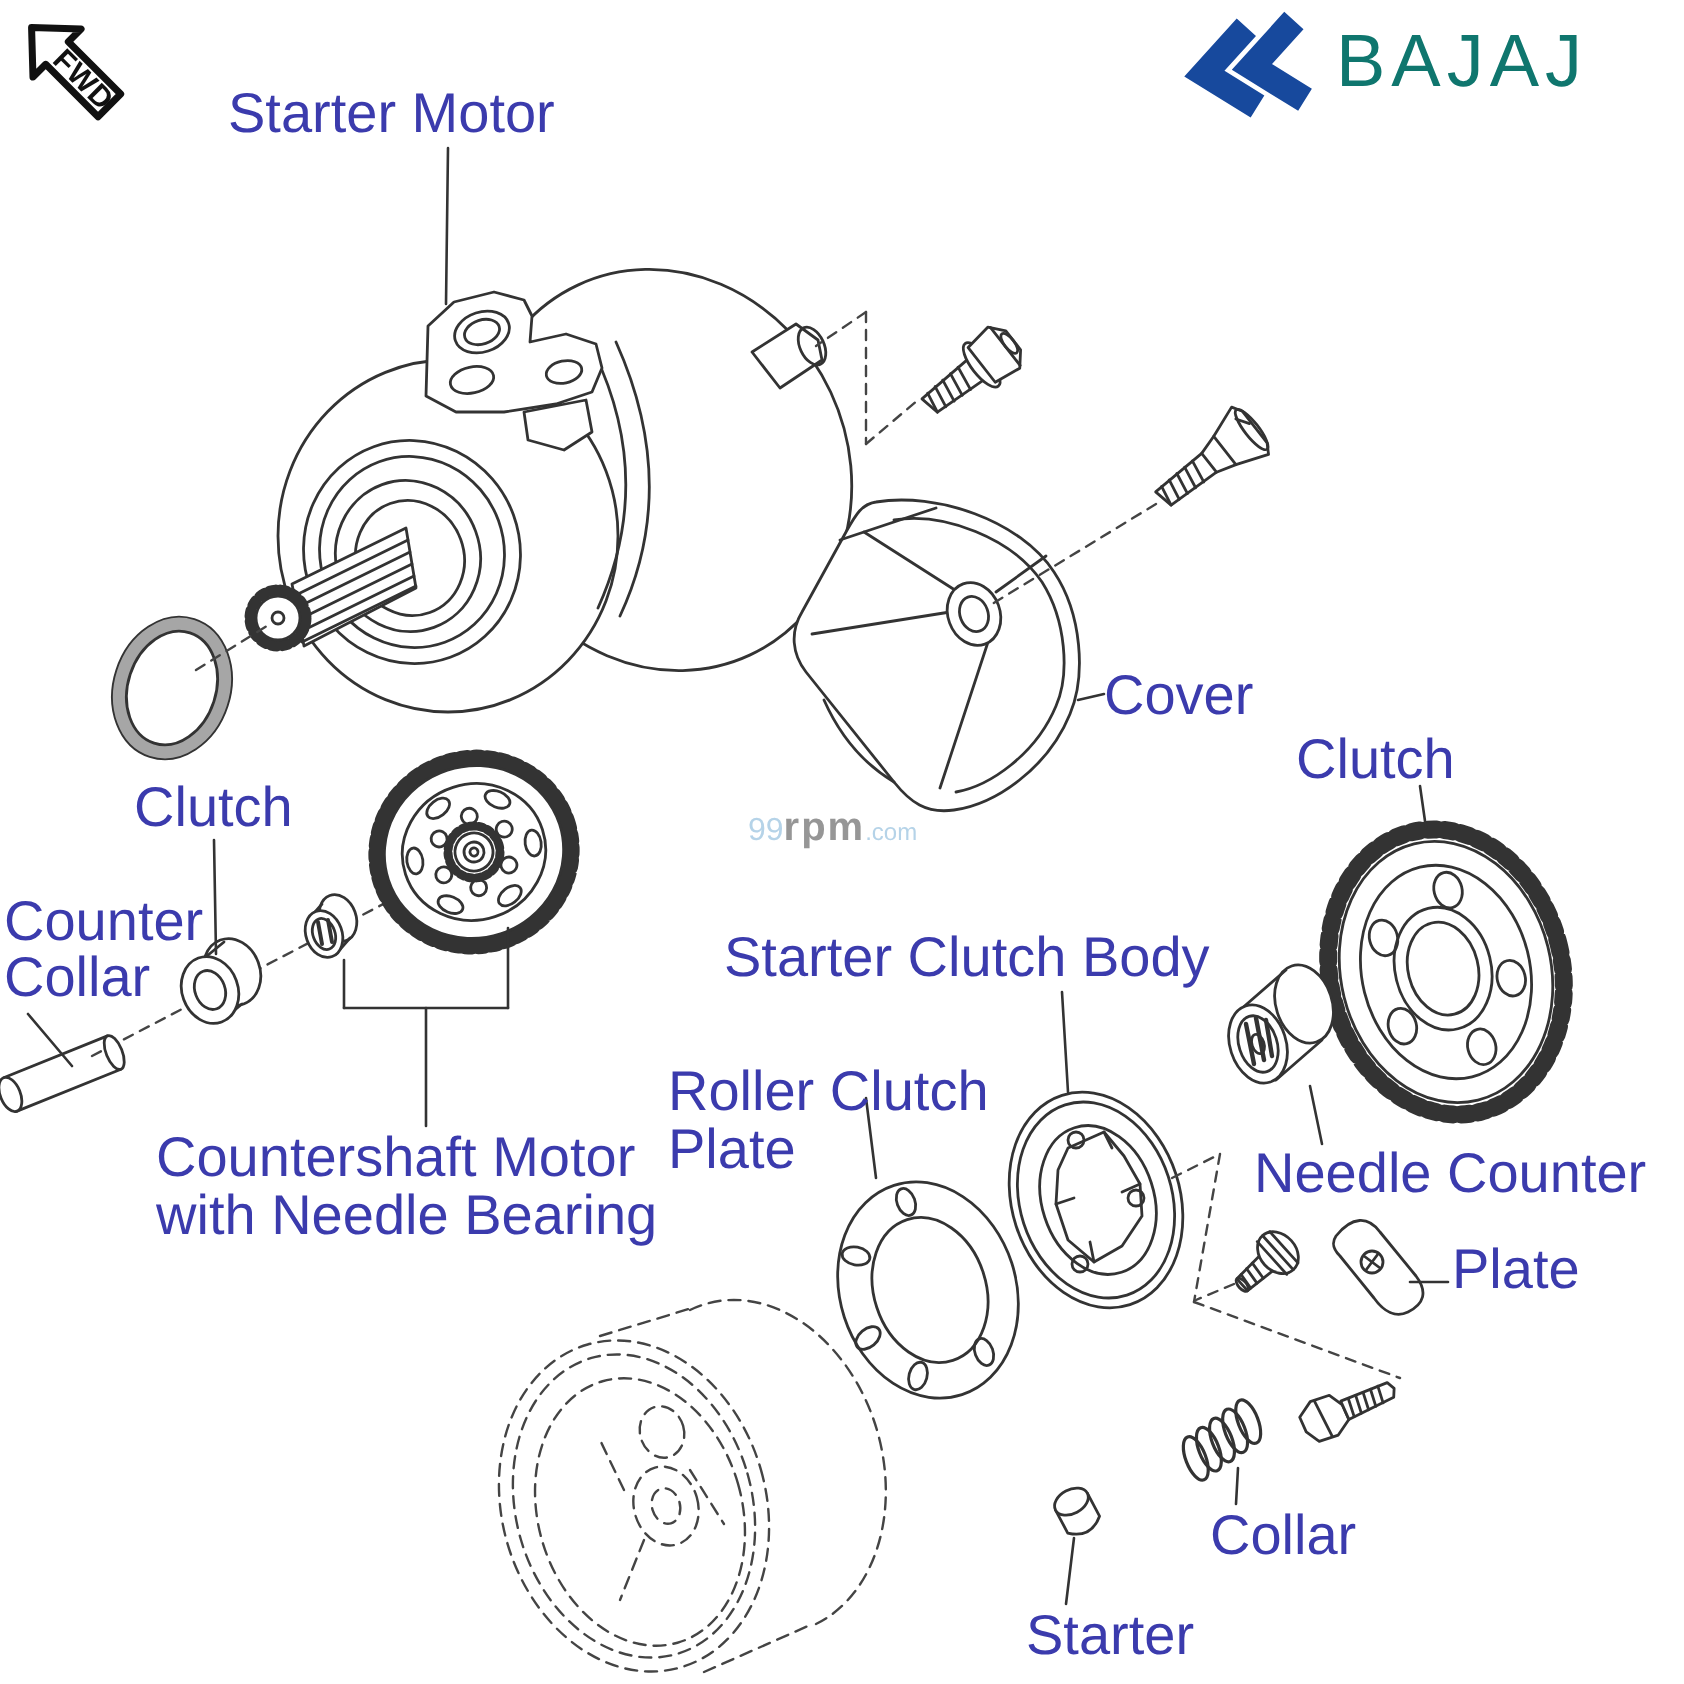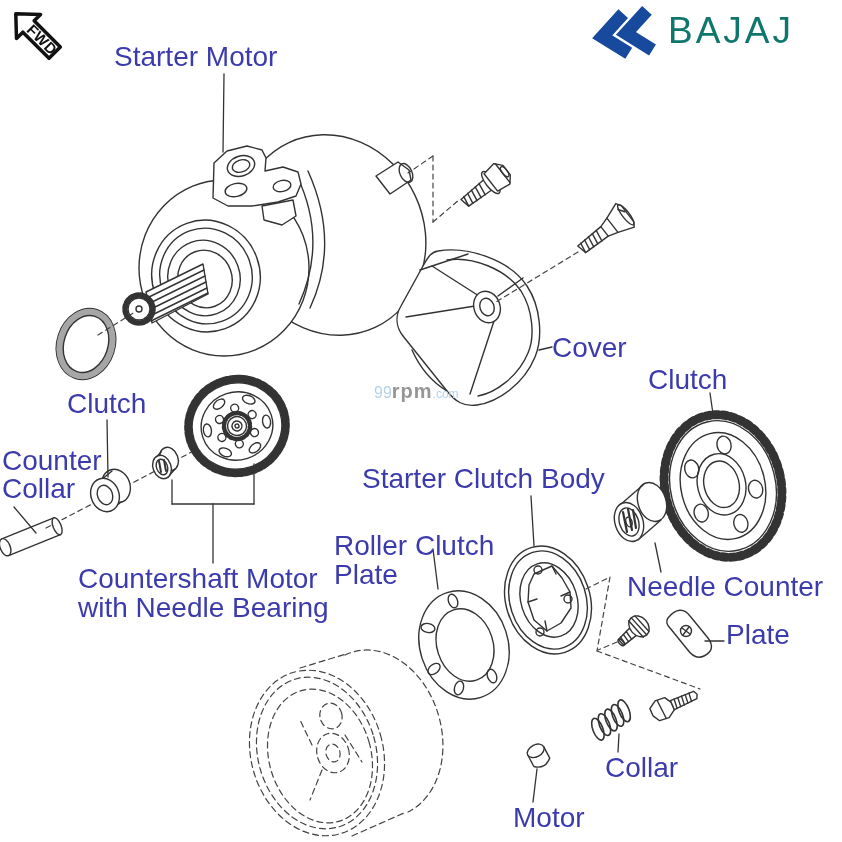--- a/index.html
+++ b/index.html
@@ -2,21 +2,21 @@
 <html><head>
 <meta charset="utf-8">
 <style>
   html,body{margin:0;padding:0;background:#fff;}
   #stage{position:relative;width:842px;height:842px;background:#fff;overflow:hidden;
          font-family:"Liberation Sans", sans-serif;}
   #art{position:absolute;left:0;top:0;}
   .lbl{position:absolute;font-size:28px;line-height:28px;color:#3b3bad;white-space:pre;}
   .brand-text{position:absolute;left:668px;top:10px;font-size:37px;font-weight:normal;
               letter-spacing:3px;color:#0f766e;}
-  .watermark{position:absolute;left:374px;top:380px;color:#b5d3e8;font-size:16px;}
+  .watermark{position:absolute;left:374px;top:403px;color:#b5d3e8;font-size:16px;}
   .watermark .wm-mid{color:#969696;font-weight:bold;font-size:20px;letter-spacing:1px;}
   .watermark .wm-suffix{font-size:12px;}
 </style>
 </head>
 <body>
 
 <div id="stage">
 
 <svg id="art" width="842" height="842" viewBox="0 0 842 842">
   <g fill="none" stroke="#333" stroke-width="1.4" stroke-linecap="round" stroke-linejoin="round">
@@ -309,19 +309,19 @@
 <div class="lbl" style="left:362px;top:465px">Starter Clutch Body</div>
 
 <div class="lbl" style="left:334px;top:531px;line-height:29px"><span>Roller Clutch</span><br><span>Plate</span></div>
 
 <div class="lbl" style="left:627px;top:573px">Needle Counter</div>
 
 <div class="lbl" style="left:726px;top:621px">Plate</div>
 
 <div class="lbl" style="left:605px;top:754px">Collar</div>
 
-<div class="lbl" style="left:513px;top:804px">Motor</div>
+<div class="lbl" style="left:513px;top:804px">Starter</div>
 
 <div class="brand-text">BAJAJ</div>
 
 <div class="watermark"><span class="wm-pre">99</span><span class="wm-mid">rpm</span><span class="wm-suffix">.com</span></div>
 
 </div>
 
 </body></html>

